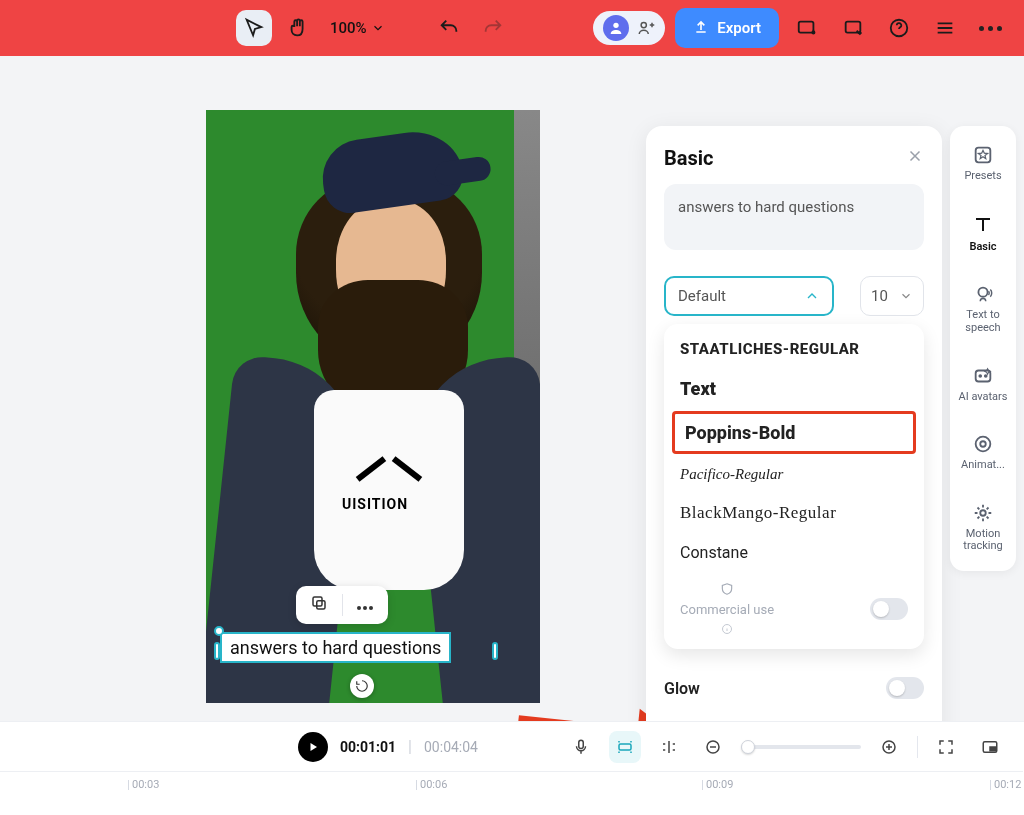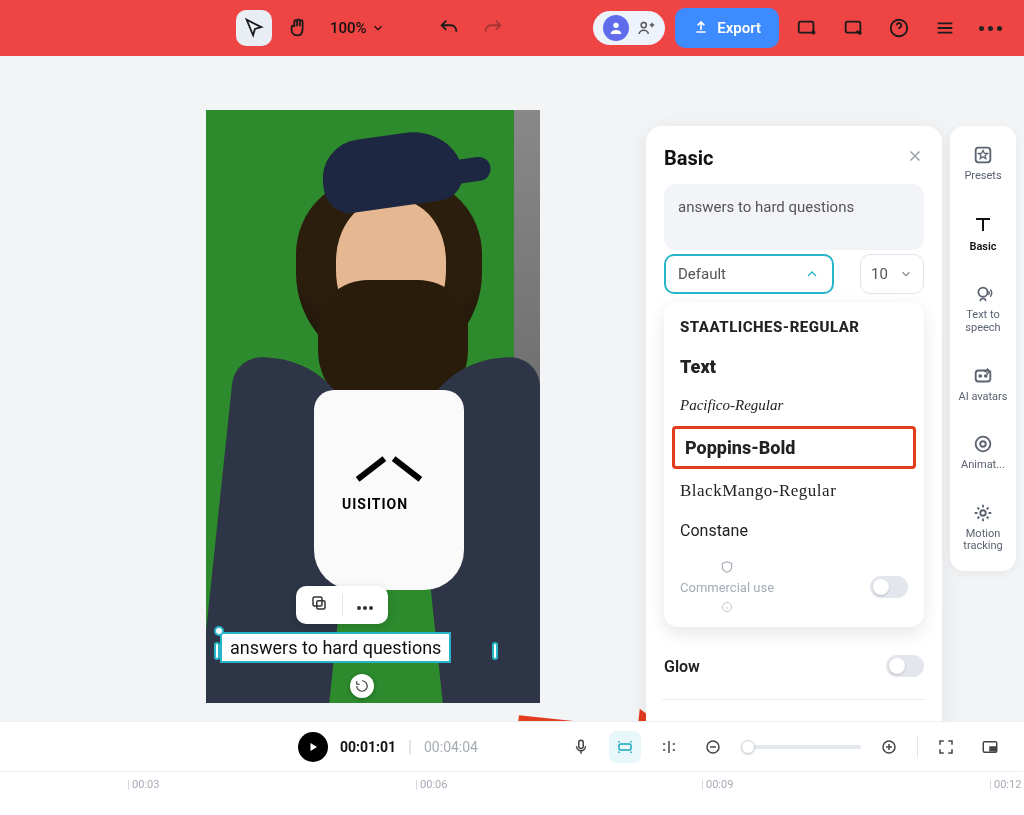--- a/index.html
+++ b/index.html
@@ -56,21 +56,21 @@
   .handle.tl{ left:214px; top:570px;}
   .handle.mr{ left:492px; top:586px; width:6px; height:18px; border-radius:4px;}
   .handle.ml{ left:214px; top:586px; width:6px; height:18px; border-radius:4px;}
   .rotate-h { position:absolute; left:350px; top:618px; width:24px;height:24px;background:#fff;border-radius:50%;box-shadow:0 1px 4px rgba(0,0,0,.3);display:flex;align-items:center;justify-content:center;}
 
   
   .panel { position:absolute; top:70px; right:82px; width:296px; background:#fff; border-radius:16px; box-shadow:0 4px 22px rgba(0,0,0,.08); padding:20px 18px 18px; }
   .panel h2 { font-size:20px; font-weight:700; color:#111; display:flex; justify-content:space-between; align-items:center;}
   .panel-close { color:#9aa0aa; cursor:pointer;}
   .textbox { margin-top:14px; background:#f2f4f7; border-radius:12px; padding:14px 14px 34px; font-size:15px; color:#555;}
-  .font-row { display:flex; gap:26px; margin-top:4px;}
+  .font-row { display:flex; gap:26px; margin-top:26px;}
   .font-select { flex:1; border:2px solid #28b5c9; border-radius:10px; height:40px; display:flex; align-items:center; justify-content:space-between; padding:0 12px; color:#555; font-size:15px;}
   .size-select { width:64px; border:1px solid #e1e4ea; border-radius:10px; height:40px; display:flex; align-items:center; justify-content:space-between; padding:0 10px; color:#555; font-size:15px;}
   .font-list { margin-top:8px; border-radius:14px; box-shadow:0 6px 18px rgba(0,0,0,.10); background:#fff; padding:6px 0 10px; }
   .font-item { padding:10px 16px; font-size:16px; color:#222; }
   .font-item.staat { font-weight:800; text-transform:uppercase; letter-spacing:.5px; font-size:15px;}
   .font-item.anson { font-weight:900; letter-spacing:0; font-size:18px;}
   .font-item.pacifico { font-style:italic; font-family: cursive; font-size:15px;}
   .font-item.poppins { font-weight:800; font-size:18px; border:3px solid #e43b1f; border-radius:4px; margin:2px 8px; padding:8px 10px;}
   .font-item.blackmango { font-family: serif; font-size:17px; letter-spacing:.5px;}
   .font-item.constane { font-size:16px;}
@@ -257,22 +257,22 @@
       <div class="size-select">
         <span>10</span>
         <svg width="14" height="14" viewBox="0 0 24 24" fill="none" stroke="#888" stroke-width="2">
             <path d="M6 9l6 6 6-6"></path>
           </svg>
       </div>
     </div>
     <div class="font-list">
       <div class="font-item staat">Staatliches-Regular</div>
       <div class="font-item anson">Text</div>
+      <div class="font-item poppins">Poppins-Bold</div>
       <div class="font-item pacifico">Pacifico-Regular</div>
-      <div class="font-item poppins">Poppins-Bold</div>
       <div class="font-item blackmango">BlackMango-Regular</div>
       <div class="font-item constane">Constane</div>
       <div class="commercial">
         <span style="display:flex;align-items:center;gap:6px;flex-direction:column;">
           <svg width="14" height="14" viewBox="0 0 24 24" fill="none" stroke="#a5abb6" stroke-width="2">
               <path d="M12 3l8 3v5c0 5-3.5 8.5-8 10-4.5-1.5-8-5-8-10V6z"></path>
             </svg>
           <span>Commercial use</span>
           <svg width="12" height="12" viewBox="0 0 24 24" fill="none" stroke="#c4c9d2" stroke-width="2">
               <circle cx="12" cy="12" r="9"></circle>

